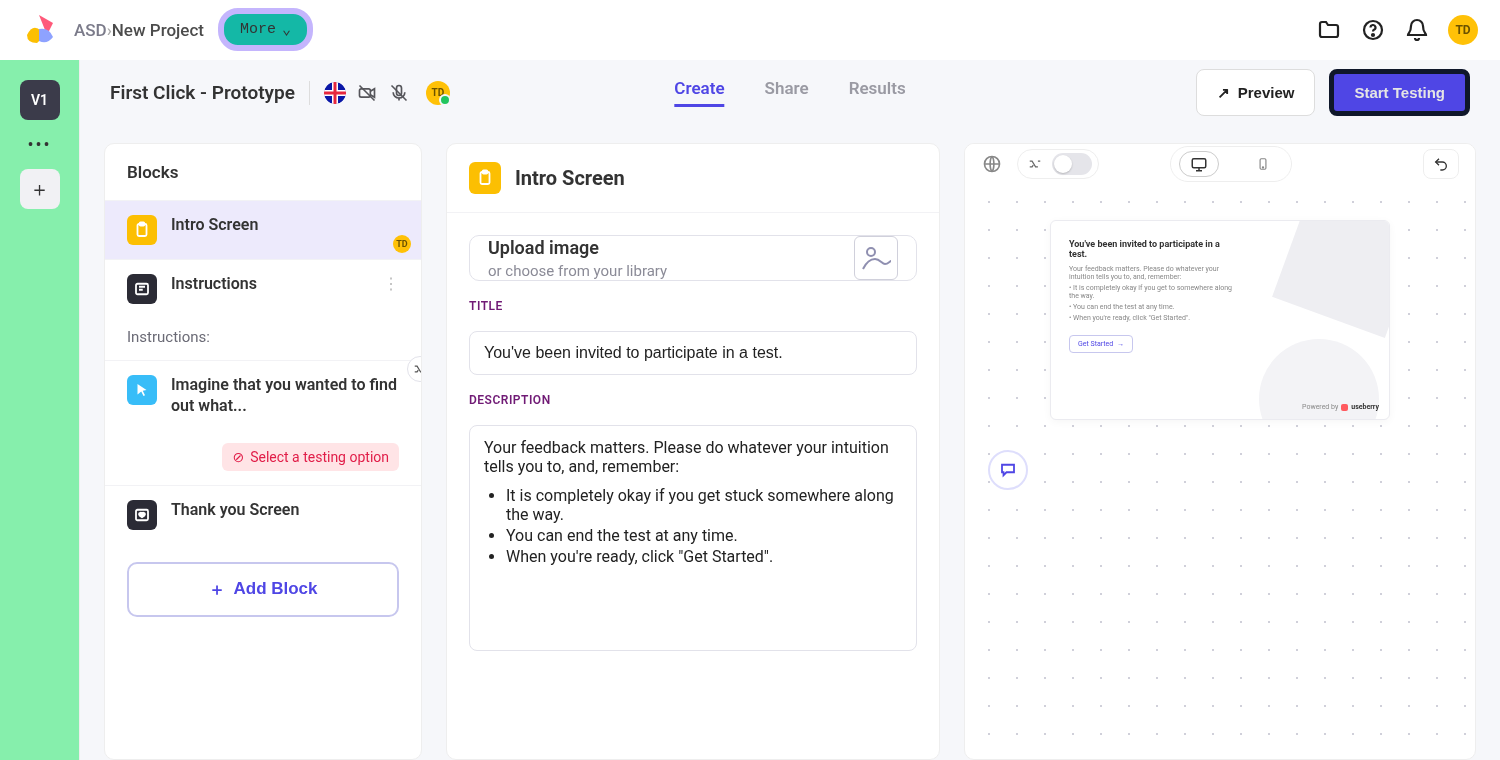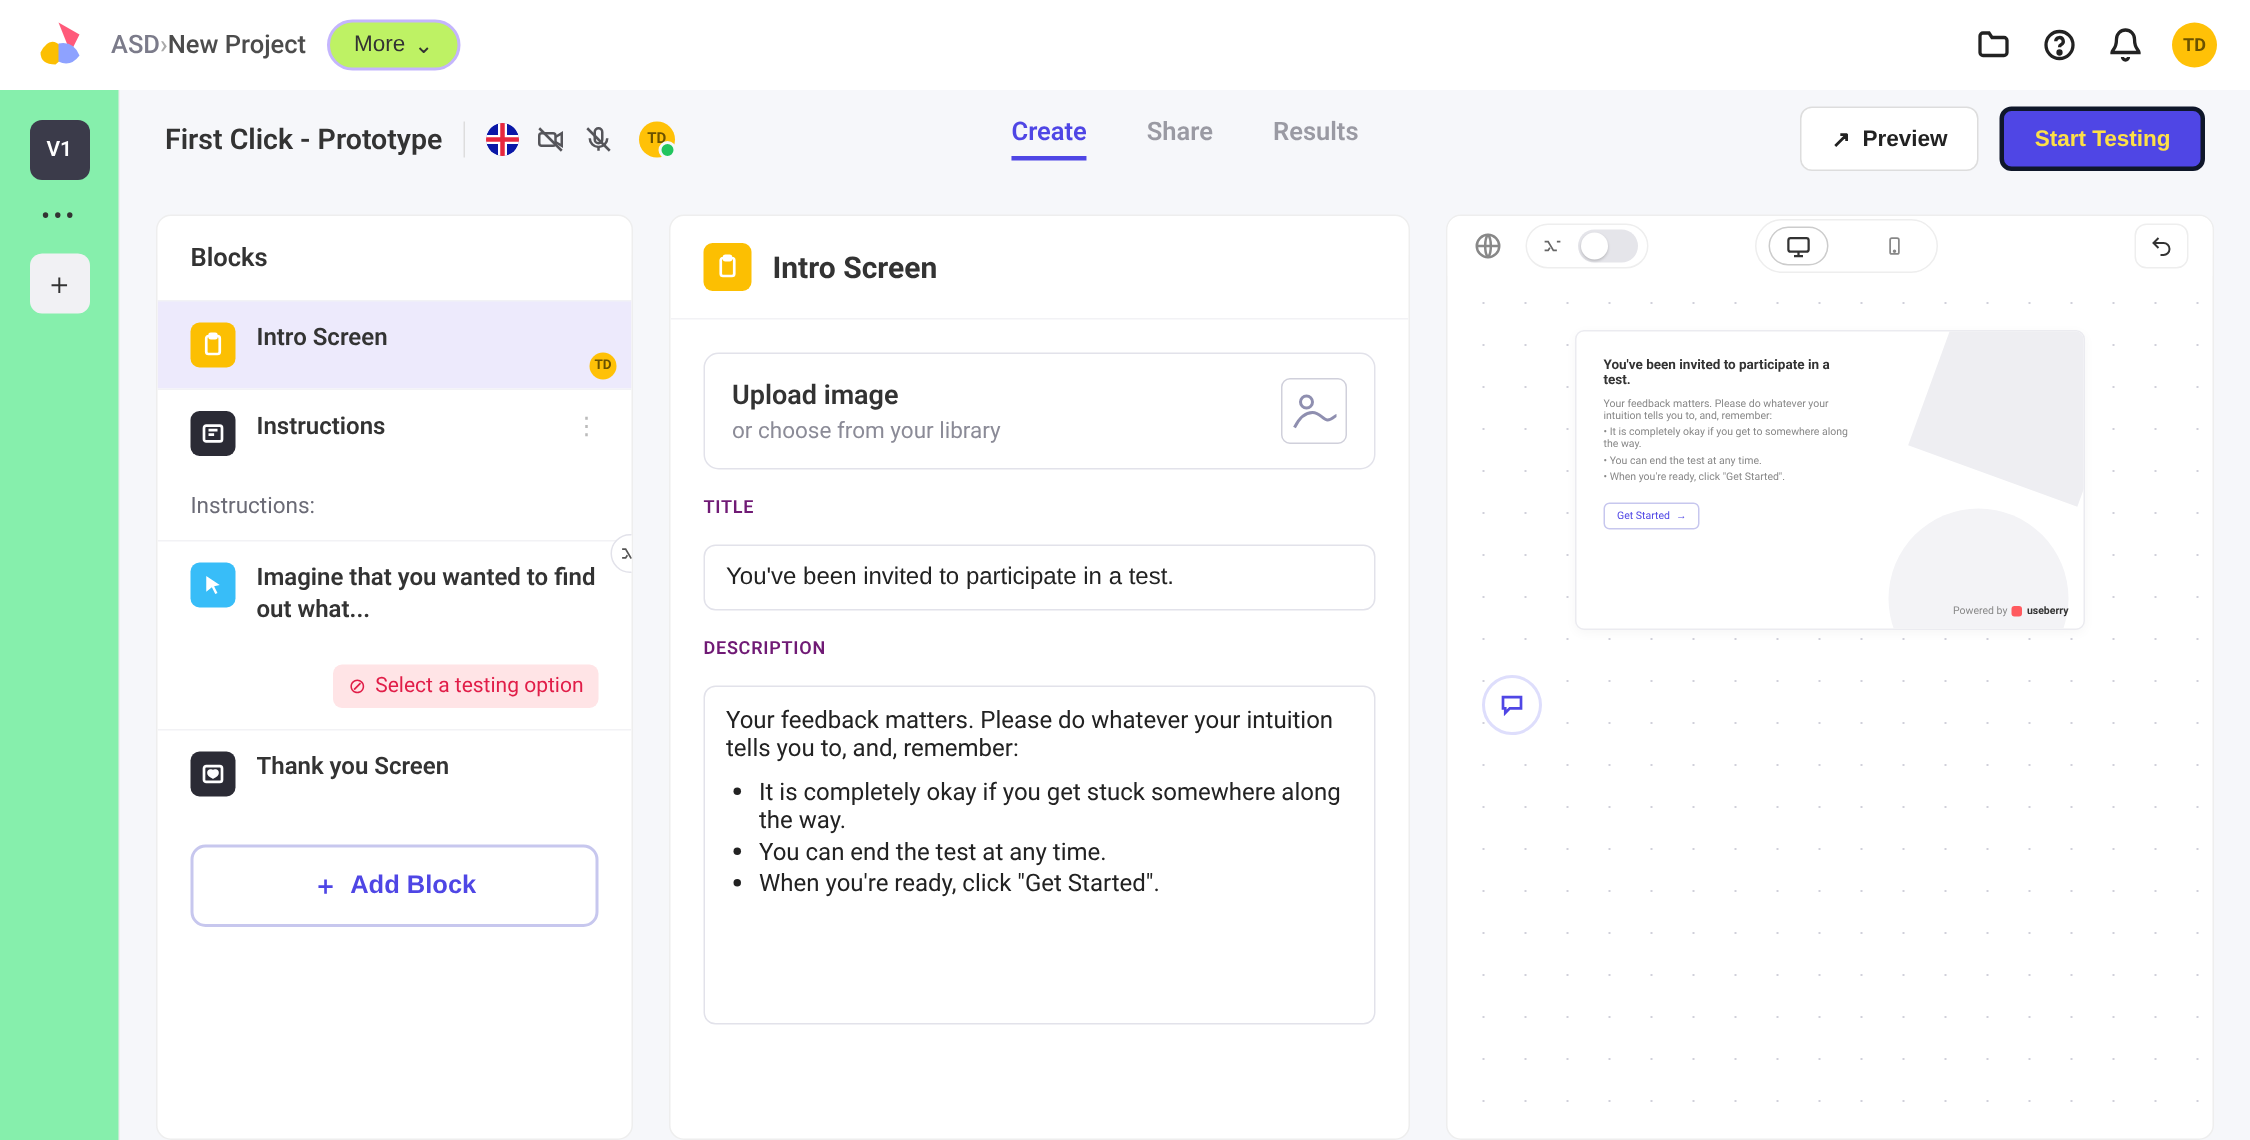--- a/index.html
+++ b/index.html
@@ -3,21 +3,21 @@
 <meta charset="utf-8">
 <style>
 * { box-sizing: border-box; margin: 0; padding: 0; }
 body { font-family: -apple-system, BlinkMacSystemFont, "Segoe UI", Roboto, sans-serif; background: #fff; color: #1a1a1a; width: 1500px; height: 760px; overflow: hidden; }
 
 .topbar { height: 60px; display: flex; align-items: center; padding: 0 22px; border-bottom: 1px solid transparent; }
 .logo { width: 36px; height: 36px; border-radius: 8px; display: flex; align-items: center; justify-content: center; margin-right: 16px; }
 .breadcrumb { display: flex; align-items: center; color: #4c4c4c; font-size: 17px; font-weight: 500; }
 .breadcrumb .crumb-link { color: #7b7b8a; }
 .breadcrumb .chevron { color: #aaa; }
-.more-btn { margin-left: 14px; border: 2px solid #c4b5fd; background: #bef264; border-radius: 20px; padding: 6px 16px; font-size: 15px; color: #333; display: inline-flex; align-items: center; gap: 6px; cursor: pointer; }
+.more-btn { margin-left: 14px; border: 6px solid #c4b5fd; background: #14b8a6; border-radius: 20px; padding: 6px 16px; font-size: 15px; color: #333; display: inline-flex; align-items: center; gap: 6px; cursor: pointer; font-family: Liberation Mono, monospace; }
 .topbar-right { margin-left: auto; display: flex; align-items: center; gap: 18px; }
 .top-icon { width: 26px; height: 26px; display: flex; align-items: center; justify-content: center; color: #222; cursor: pointer; }
 .avatar { width: 30px; height: 30px; border-radius: 50%; background: #ffc107; color: #6b5200; font-size: 12px; font-weight: 700; display: flex; align-items: center; justify-content: center; }
 
 .app { display: flex; height: calc(100% - 60px); }
 .rail { width: 80px; background: #86efac; display: flex; flex-direction: column; align-items: center; padding-top: 20px; gap: 14px; border-right: 1px solid #eee; }
 .rail .ver { width: 40px; height: 40px; background: #3b3b4a; color: #fff; border-radius: 8px; display: flex; align-items: center; justify-content: center; font-weight: 600; font-size: 14px; }
 .rail .dots { color: #333; font-size: 18px; letter-spacing: 2px; }
 .rail .plus { width: 40px; height: 40px; border-radius: 8px; background: #f1f1f4; display: flex; align-items: center; justify-content: center; font-size: 20px; color: #333; }
 
@@ -29,21 +29,21 @@
 .ico { width: 22px; height: 22px; color: #55555a; display: flex; align-items: center; justify-content: center; }
 .avatar-sm { width: 24px; height: 24px; border-radius: 50%; background: #ffc107; color: #6b5200; font-size: 10px; font-weight: 700; display: flex; align-items: center; justify-content: center; position: relative; }
 .avatar-sm::after { content:""; position:absolute; right:-1px; bottom:-1px; width:8px; height:8px; background:#22c55e; border:2px solid #f6f7fa; border-radius:50%; }
 
 .tabs { position: absolute; left: 50%; transform: translateX(-50%); display: flex; gap: 40px; font-size: 17px; font-weight: 600; }
 .tab { color: #9a9aa3; cursor: pointer; padding-bottom: 6px; }
 .tab.active { color: #4f46e5; border-bottom: 3px solid #4f46e5; }
 .header-actions { margin-left: auto; display: flex; gap: 14px; }
 .btn { border-radius: 8px; padding: 10px 20px; font-size: 15px; font-weight: 600; cursor: pointer; display: inline-flex; align-items: center; gap: 8px; }
 .btn-outline { background: #fff; border: 1px solid #ddd; color: #222; }
-.btn-primary { background: #4f46e5; color: #fde047; border: 3px solid #0f172a; }
+.btn-primary { background: #4f46e5; color: #e5e5e5; border: 5px solid #0f172a; }
 
 .content { display: flex; gap: 24px; padding: 18px 24px 0 24px; flex: 1; position: relative; overflow: hidden; }
 
 .blocks-panel { width: 318px; background: #fff; border-radius: 10px; border: 1px solid #eee; display: flex; flex-direction: column; overflow: hidden; position: relative; }
 .blocks-panel h3 { font-size: 17px; font-weight: 600; padding: 18px 22px; color: #333; }
 .block-item { padding: 14px 22px; display: flex; align-items: flex-start; gap: 14px; border-top: 1px solid #f2f2f5; position: relative; }
 .block-item.selected { background: #edeafc; }
 .block-icon { width: 30px; height: 30px; border-radius: 6px; display: flex; align-items: center; justify-content: center; flex-shrink: 0; }
 .block-icon.yellow { background: #fcbf02; color: #fff; }
 .block-icon.dark { background: #2b2b35; color: #fff; }
@@ -54,21 +54,21 @@
 .warn-pill { background: #ffe4e6; color: #e11d48; font-size: 14px; border-radius: 6px; padding: 6px 10px; display: inline-flex; align-items: center; gap: 6px; margin-top: 12px; }
 .add-block { margin: 18px 22px; border: 2px solid #c7c7ee; color: #4f46e5; background: #fff; border-radius: 10px; padding: 14px; text-align: center; font-weight: 600; font-size: 17px; display: flex; align-items: center; justify-content: center; gap: 8px; }
 .block-av { position:absolute; right:10px; bottom:6px; width:18px; height:18px; border-radius:50%; background:#ffc107; color:#6b5200; font-size:9px; font-weight:700; display:flex; align-items:center; justify-content:center; }
 .shuffle-knob { position:absolute; right:-12px; top:212px; width:26px; height:26px; border-radius:50%; background:#fff; border:1px solid #e2e2ea; display:flex; align-items:center; justify-content:center; color:#555; z-index:5; }
 
 .editor-panel { width: 494px; background: #fff; border-radius: 10px; border: 1px solid #eee; display: flex; flex-direction: column; overflow: hidden; position: relative; }
 .editor-header { display: flex; align-items: center; gap: 14px; padding: 18px 22px; border-bottom: 1px solid #f2f2f5; }
 .editor-header .block-icon { width: 32px; height: 32px; }
 .editor-header h2 { font-size: 20px; font-weight: 700; color: #333; }
 .editor-body { padding: 22px; display: flex; flex-direction: column; gap: 18px; overflow-y: auto; }
-.upload-card { border: 1px solid #e2e2ea; border-radius: 10px; padding: 16px 18px; display: flex; align-items: center; justify-content: space-between; gap: 29px; }
+.upload-card { border: 1px solid #e2e2ea; border-radius: 10px; padding: 0 18px; display: flex; align-items: center; justify-content: space-between; gap: 29px; }
 .upload-text .ut1 { font-size: 18px; font-weight: 600; color: #333; }
 .upload-text .ut2 { font-size: 15px; color: #8b8b97; margin-top: 4px; }
 .img-ph { width: 44px; height: 44px; border: 1px solid #d0d0db; border-radius: 6px; }
 .field-label { font-size: 12px; font-weight: 600; color: #701a75; letter-spacing: 0.5px; }
 .text-input { border: 1px solid #e2e2ea; border-radius: 8px; padding: 12px 14px; font-size: 16px; color: #222; width: 100%; }
 .textarea { border: 1px solid #e2e2ea; border-radius: 8px; padding: 12px 14px; font-size: 16px; color: #222; width: 100%; min-height: 226px; resize: both; }
 .textarea ul { margin-top: 10px; padding-left: 22px; }
 .textarea li { margin-bottom: 2px; }
 
 .preview-panel { flex: 1; background: #fff; border-radius: 10px; border: 1px solid #eee; display: flex; flex-direction: column; overflow: hidden;

